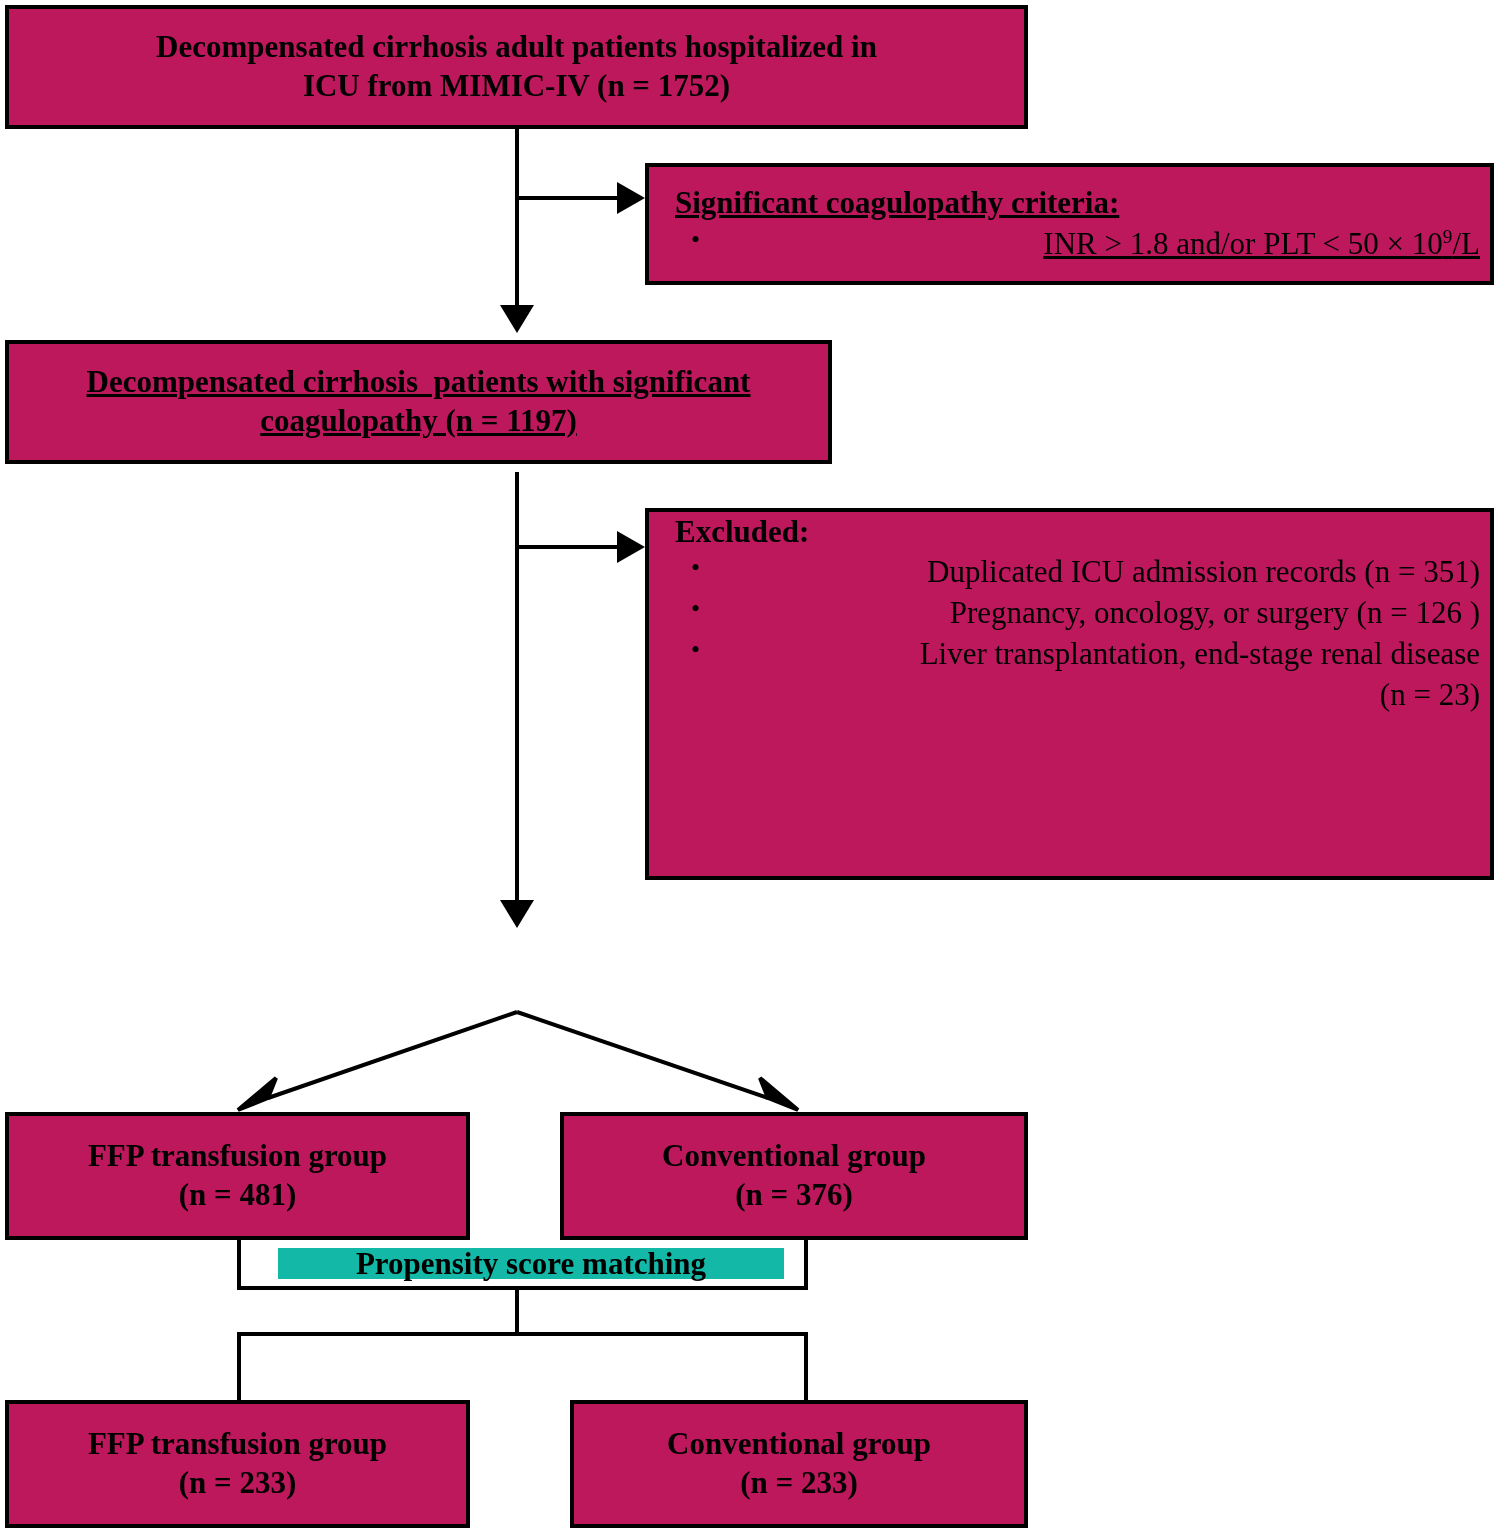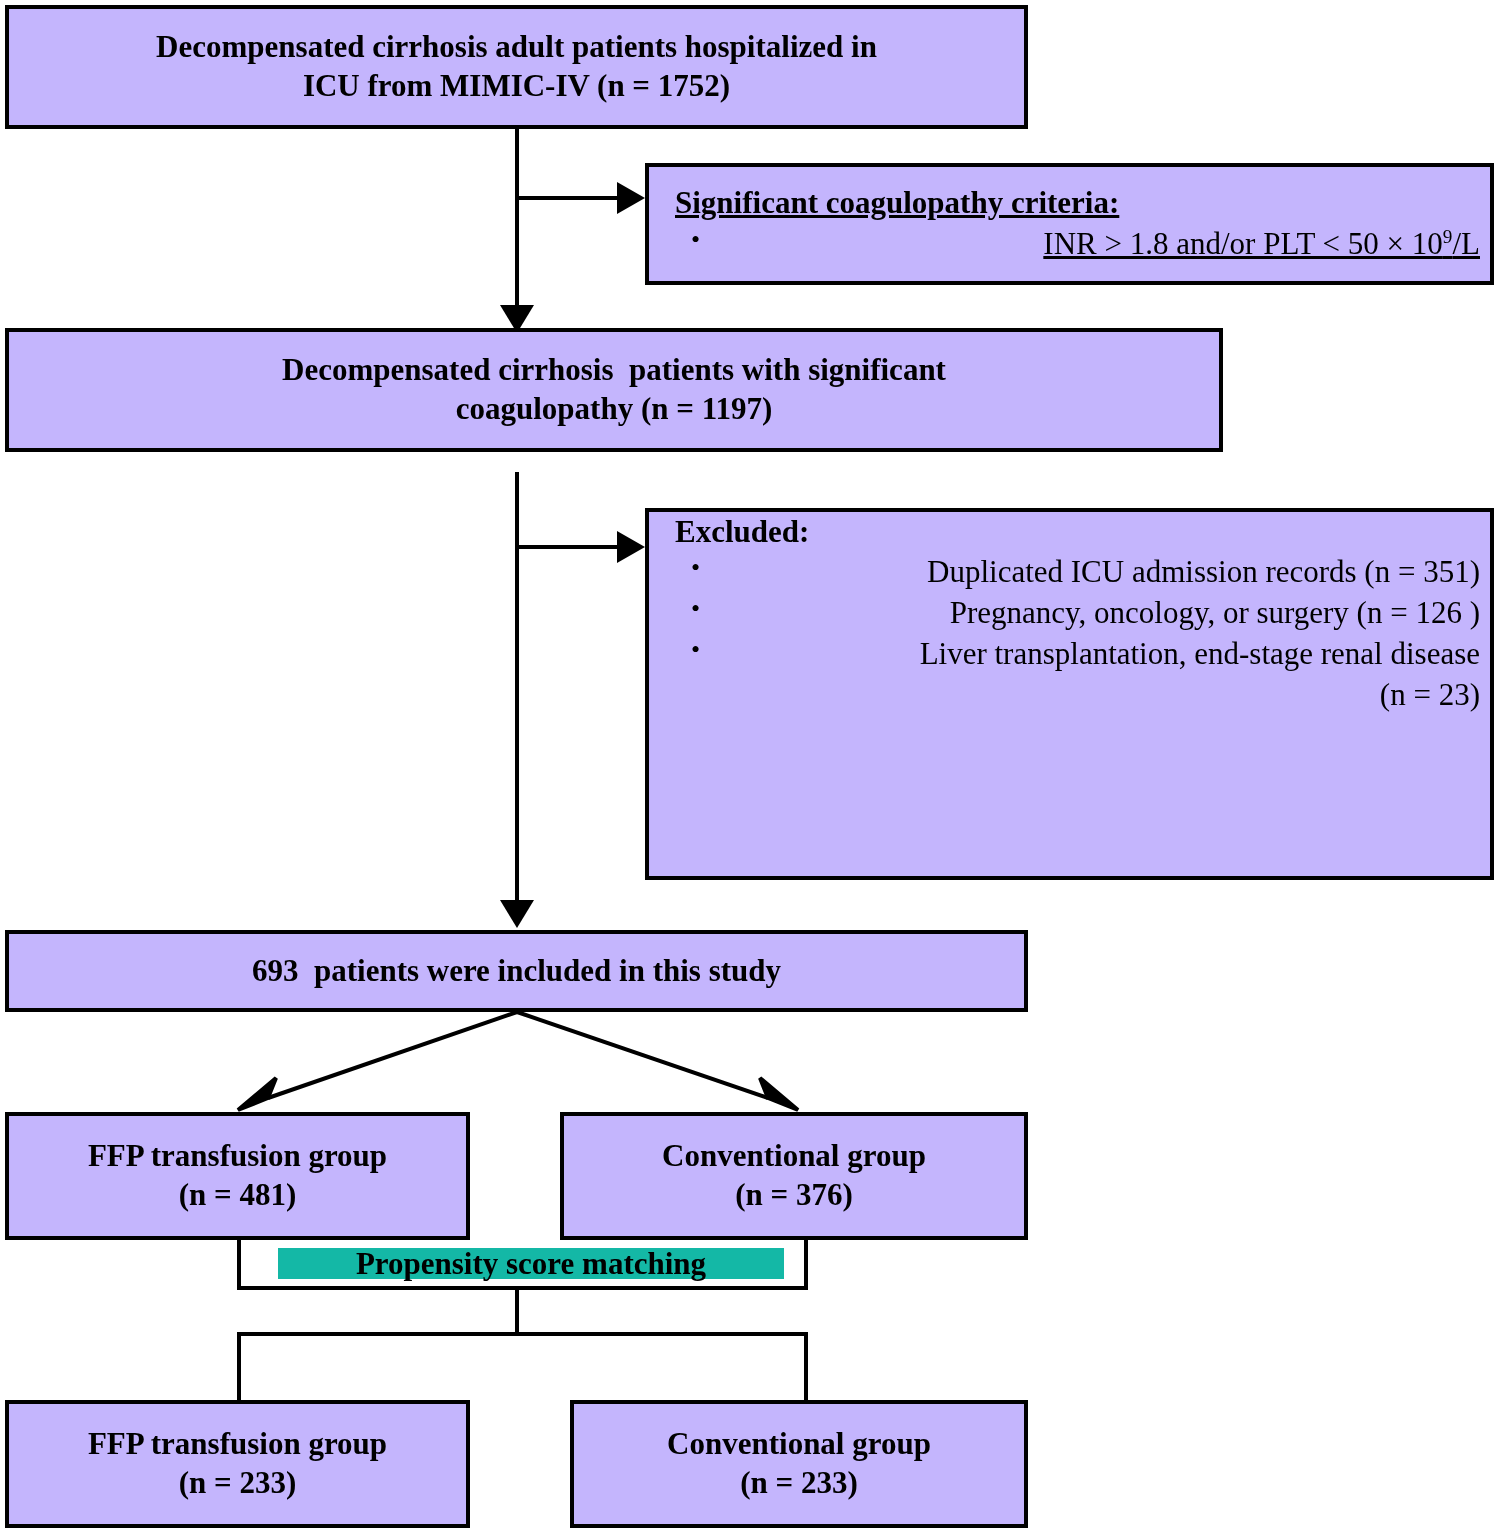--- a/index.html
+++ b/index.html
@@ -13,21 +13,21 @@
     height: 1532px;
     background: #ffffff;
     font-family: "Liberation Serif", "DejaVu Serif", serif;
     color: #000000;
     overflow: hidden;
   }
   .box {
     position: absolute;
     box-sizing: border-box;
     border: 4px solid #000000;
-    background: #c4b5fd;
+    background: #be185d;
     display: flex;
     flex-direction: column;
     justify-content: center;
   }
   .box.center {
     align-items: center;
     text-align: center;
   }
   .box-title {
     font-weight: bold;
@@ -154,38 +154,35 @@
     <div class="box-title">ICU from MIMIC-IV (n = 1752)</div>
   </div>
 
   <div class="box" style="left:645px; top:163px; width:849px; height:122px;text-decoration:underline;">
     <div class="box-title-left">Significant coagulopathy criteria:</div>
     <ul class="bullet-list">
       <li class="bullet-item"><span>INR &gt; 1.8 and/or PLT &lt; 50 × 10<sup>9</sup>/L</span></li>
     </ul>
   </div>
 
-  <div class="box center" style="left:5px; top:328px; width:1218px; height:124px;">
+  <div class="box center" style="left:5px; top:340px; width:827px; height:124px;text-decoration:underline;">
     <div class="box-title">Decompensated cirrhosis  patients with significant</div>
     <div class="box-title">coagulopathy (n = 1197)</div>
   </div>
 
   <div class="box" style="left:645px; top:508px; width:849px; height:372px; justify-content:flex-start; ">
     <div class="box-title-left">Excluded:</div>
     <ul class="bullet-list">
       <li class="bullet-item"><span>Duplicated ICU admission records (n = 351)</span></li>
       <li class="bullet-item"><span>Pregnancy, oncology, or surgery (n = 126 )</span></li>
       <li class="bullet-item"><span>Liver transplantation, end-stage renal disease
 (n = 23)</span></li>
     </ul>
   </div>
 
-  <div class="box center" style="left:5px; top:930px; width:1023px; height:82px;">
-    <div class="box-title">693  patients were included in this study</div>
-  </div>
 
   <div class="box center" style="left:5px; top:1112px; width:465px; height:128px;">
     <div class="box-title">FFP transfusion group</div>
     <div class="box-title">(n = 481)</div>
   </div>
 
   <div class="box center" style="left:560px; top:1112px; width:468px; height:128px;">
     <div class="box-title">Conventional group</div>
     <div class="box-title">(n = 376)</div>
   </div>

